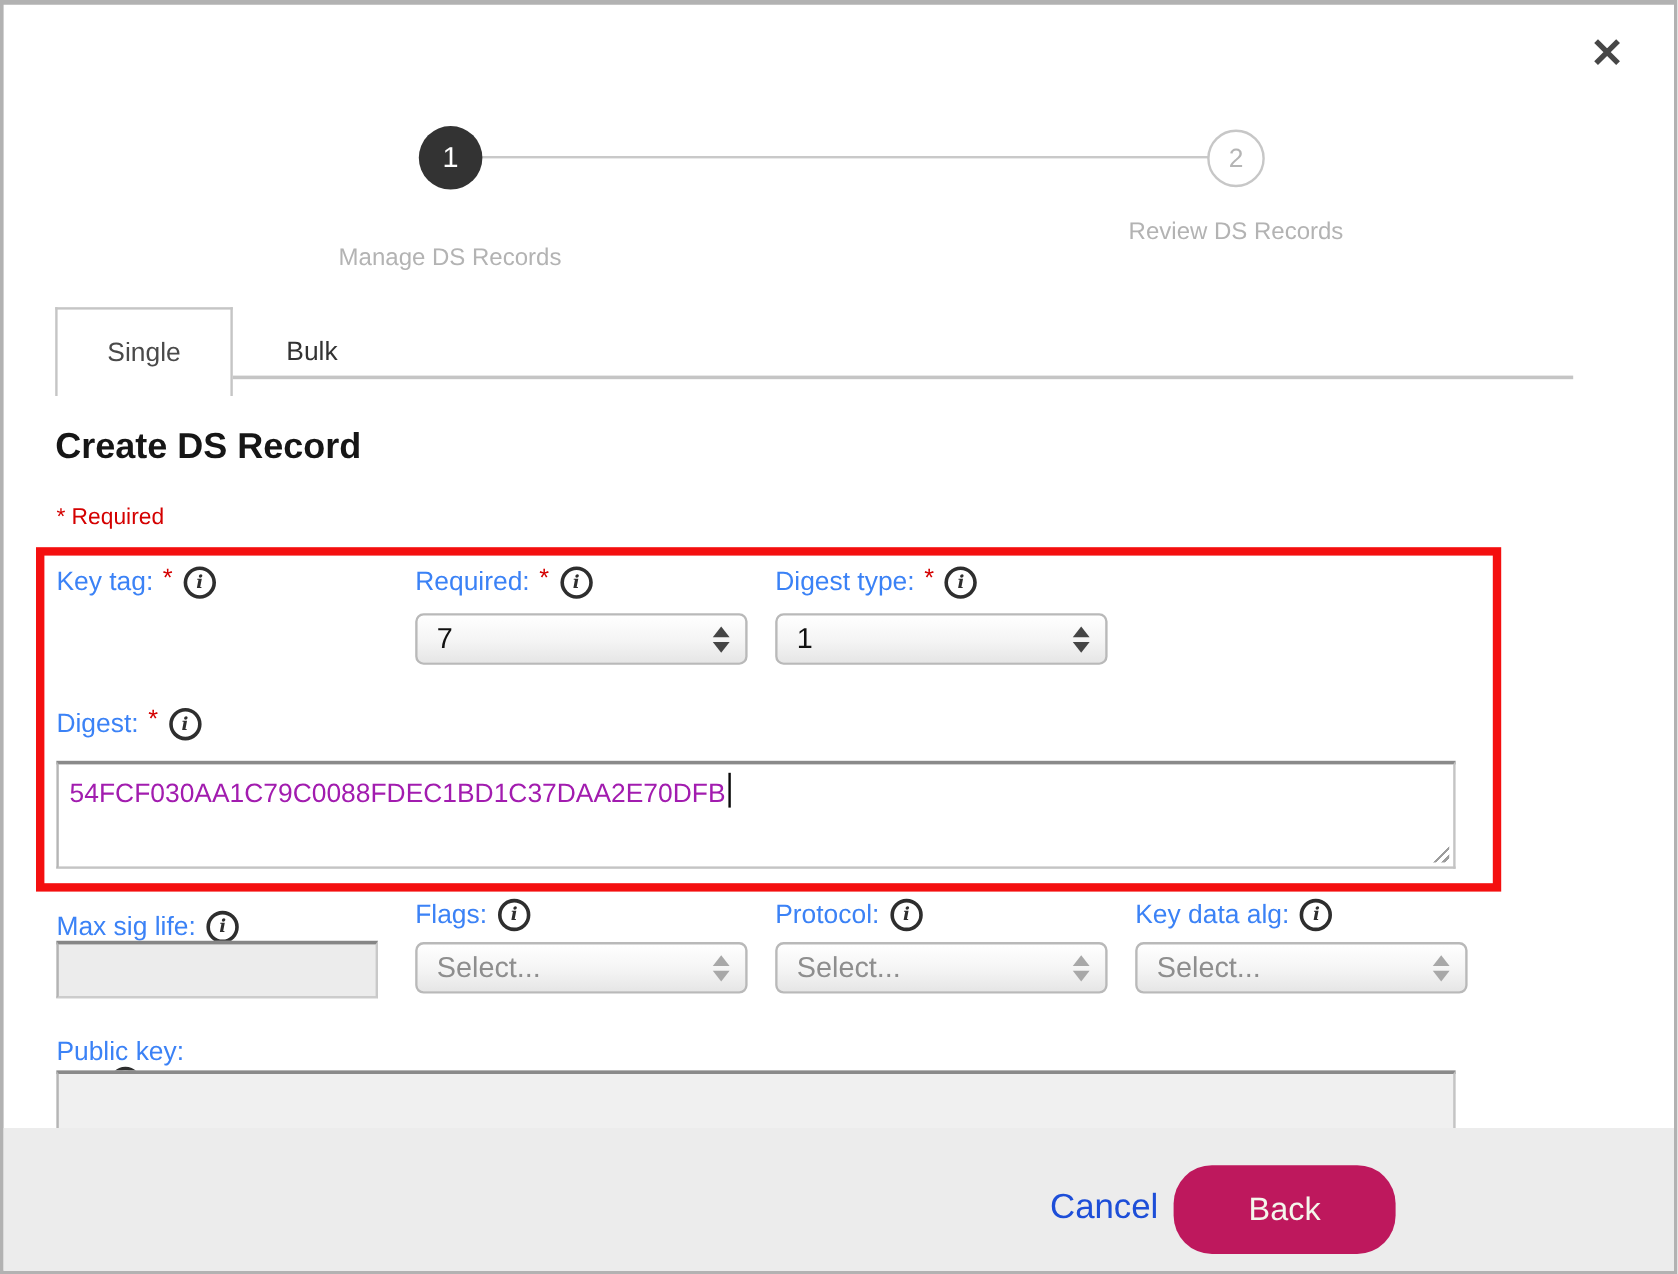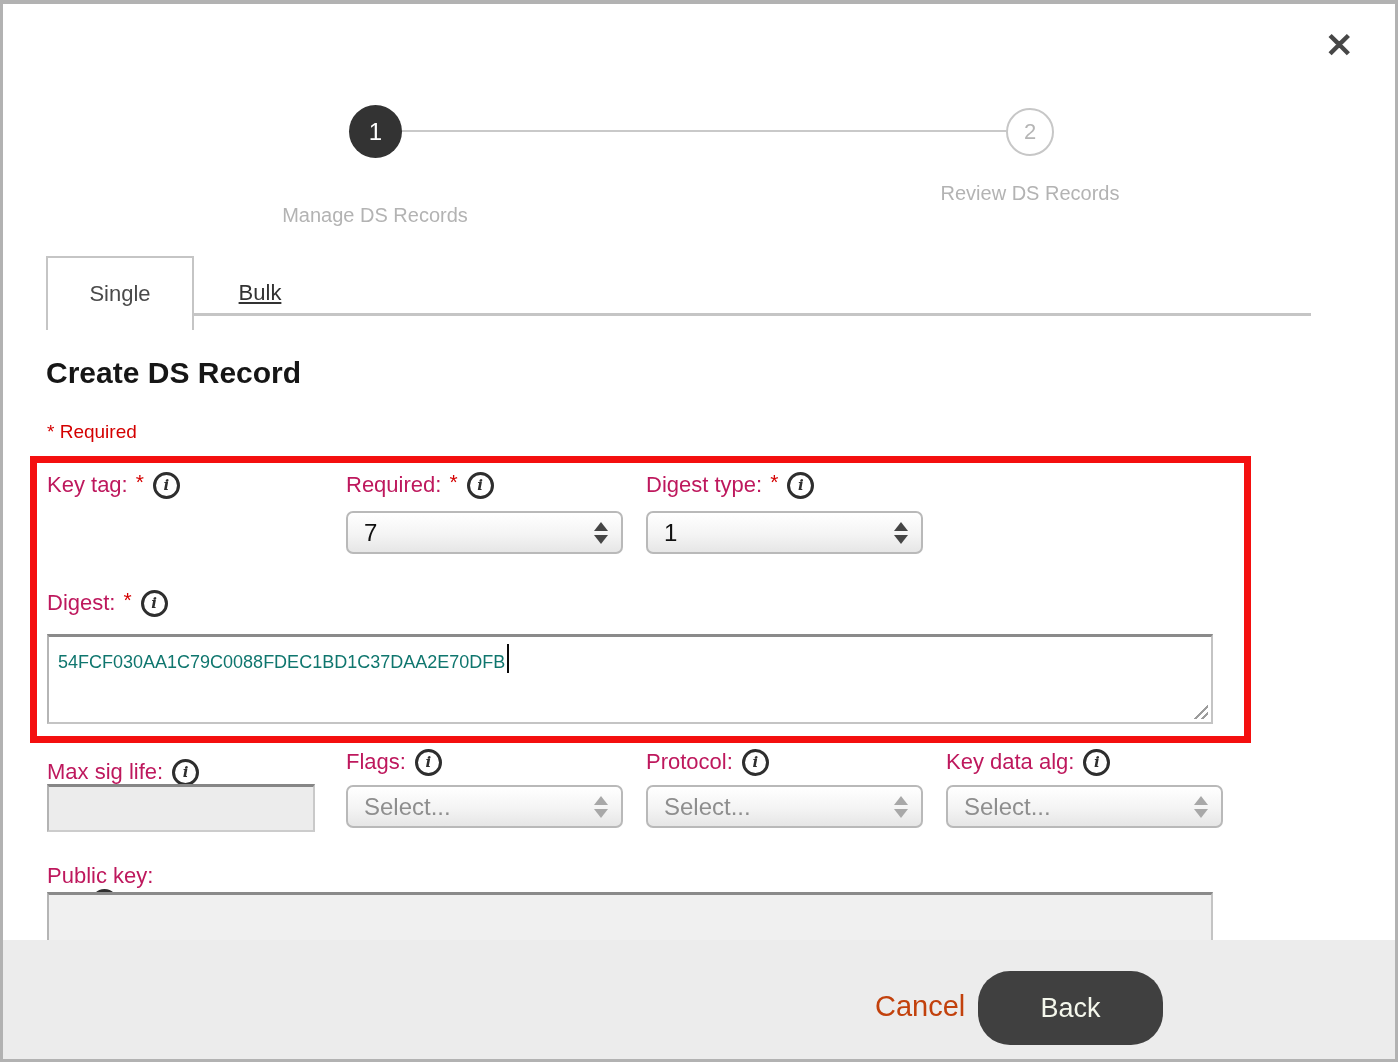--- a/index.html
+++ b/index.html
@@ -35,36 +35,36 @@
   .sl1 { left: 212px; margin-top: 22px; }
   .sl2 { left: 867px; }
 
   
   .tab {
     position: absolute; top: 252px; height: 74px; width: 148px;
     display: flex; align-items: center; justify-content: center;
     font-size: 22px; color: #4a4a4a; background: #fff;
   }
   .tab-single { left: 43px; border: 2px solid #c5c5c5; border-bottom: none; z-index: 2; }
-  .tab-bulk { left: 183px; color: #333; text-decoration: underline; }
+  .tab-bulk { left: 183px; color: #333; }
   .tab-baseline { position: absolute; left: 182px; top: 309px; width: 1126px; height: 3px; background: #c5c5c5; }
 
   
   .title { position: absolute; left: 43px; top: 352px; font-size: 30px; font-weight: 700; color: #161616; }
   .required-note { position: absolute; left: 44px; top: 417px; font-size: 19px; color: #d40000; }
 
   
   .annotation {
     position: absolute; left: 27px; top: 452px; width: 1221px; height: 287px;
     border: 7px solid #f40f0f; z-index: 6; pointer-events: none;
   }
 
   
   .lbl { position: absolute; display: flex; align-items: center; height: 30px; }
-  .lbl-text { font-size: 22px; color: #be185d; }
+  .lbl-text { font-size: 22px; color: #3b82f6; }
   .req { color: #d40000; font-size: 21px; margin-left: 8px; position: relative; top: -3px; }
   .info {
     display: inline-flex; width: 27px; height: 27px; margin-left: 9px;
     border: 3px solid #2e2e2e; border-radius: 50%;
     align-items: center; justify-content: center; flex: none;
   }
   .info i {
     font-family: "DejaVu Serif", serif; font-style: italic; font-weight: 700;
     font-size: 15px; color: #2e2e2e; line-height: 1;
   }
@@ -108,39 +108,39 @@
   .pos-dt  { left: 643px; top: 507px; }
   .pos-flg { left: 343px; top: 781px; }
   .pos-pro { left: 643px; top: 781px; }
   .pos-kda { left: 943px; top: 781px; }
 
   
   .textarea {
     position: absolute; background: #fff;
     border-top: 3px solid #8a8a8a; border-left: 2px solid #b5b5b5;
     border-right: 2px solid #c4c4c4; border-bottom: 2px solid #c4c4c4;
-    font-size: 18px; color: #0f766e; padding: 7px 9px;
+    font-size: 22px; color: #a21caf; padding: 7px 9px;
   }
   .pos-digest { left: 44px; top: 630px; width: 1166px; height: 90px; }
   .caret { display: inline-block; width: 2px; height: 29px; background: #0a0a0a; margin-left: 2px; vertical-align: -5px; }
   .grip {
     position: absolute; right: 3px; bottom: 3px; width: 16px; height: 16px;
     background: repeating-linear-gradient(-45deg, transparent, transparent 3px, #9c9c9c 3px, #9c9c9c 5px);
     clip-path: polygon(100% 0, 100% 100%, 0 100%);
   }
   .pos-pubkey {
     left: 44px; top: 888px; width: 1166px; height: 48px;
     background: #f0f0f0; border-bottom: none;
   }
 
   
   .footer { position: absolute; left: 0; right: 0; top: 936px; bottom: 0; background: #ececec; }
-  .cancel { position: absolute; left: 872px; top: 50px; font-size: 29px; color: #c2410c; text-align: center; }
+  .cancel { position: absolute; left: 872px; top: 50px; font-size: 29px; color: #1d4ed8; text-align: center; }
   .btn { position: absolute; border: none; font-family: "Liberation Sans", sans-serif; font-size: 27px; display: flex; align-items: center; justify-content: center; }
-  .btn-back { left: 975px; top: 31px; width: 185px; height: 74px; background: #404040; color: #f4f7ec; border-radius: 32px; }
+  .btn-back { left: 975px; top: 31px; width: 185px; height: 74px; background: #be185d; color: #f4f7ec; border-radius: 32px; }
   .btn-next { left: 1177px; top: 30px; width: 178px; height: 70px; background: #6ca10b; color: #ffffff; border-bottom: 7px solid #507c10; }
 </style>
 </head>
 <body>
 
 <div class="modal" data-interactable="false">
 
   <span class="close" data-interactable="true">✕</span>
 
   <div class="step-line" data-interactable="false"></div>

